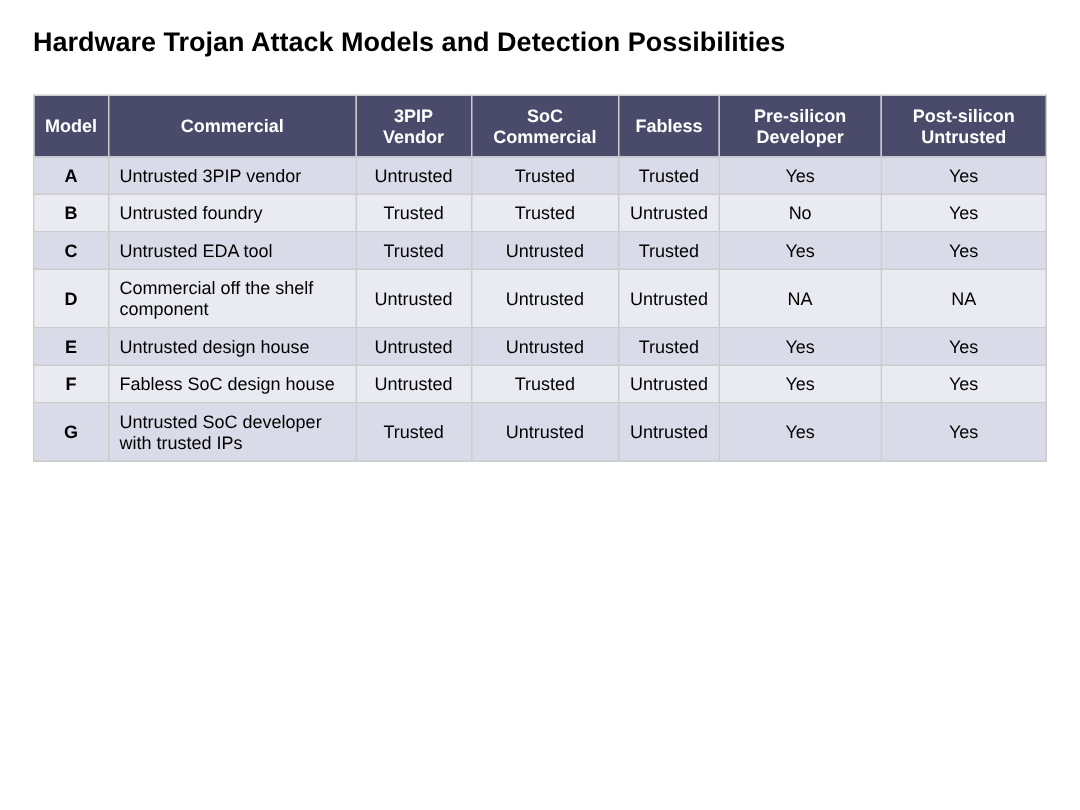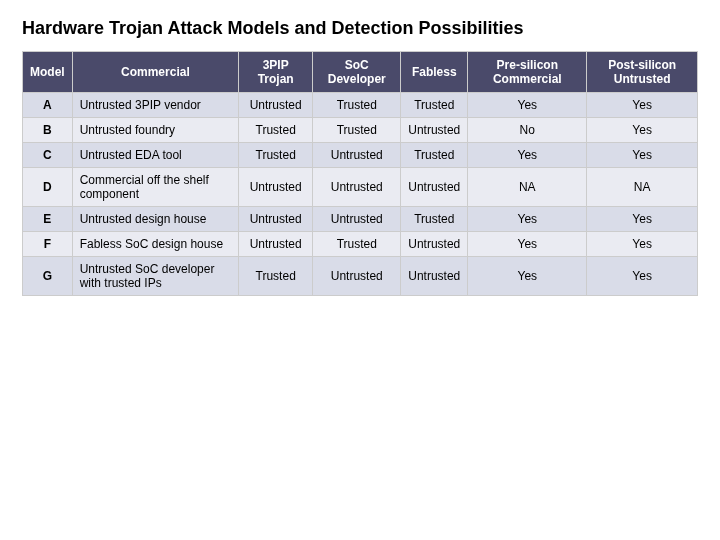--- a/index.html
+++ b/index.html
@@ -9,21 +9,21 @@
       background: #fff;
       font-family: Arial, sans-serif;
       overflow: hidden;
     }
     .page {
       padding: 18px 22px 10px 22px;
     }
     h1 {
       font-size: 18px;
       font-weight: bold;
-      margin-bottom: 12px;
+      margin-bottom: 24px;
       color: #000;
     }
     table {
       width: 100%;
       border-collapse: collapse;
       font-size: 12px;
     }
     thead tr {
       background-color: #4a4a6a;
       color: #fff;
@@ -58,24 +58,24 @@
 </head>
 <body>
 
 <div class="page">
   <h1>Hardware Trojan Attack Models and Detection Possibilities</h1>
   <table>
     <thead>
       <tr>
         <th>Model</th>
         <th>Commercial</th>
-        <th>3PIP Trojan</th>
-        <th>SoC Developer</th>
+        <th>3PIP Vendor</th>
+        <th>SoC Commercial</th>
         <th>Fabless</th>
-        <th>Pre-silicon Commercial</th>
+        <th>Pre-silicon Developer</th>
         <th>Post-silicon Untrusted</th>
       </tr>
     </thead>
     <tbody id="table-body">
     <tr>
           <td class="model-col">A</td>
           <td class="desc">Untrusted 3PIP vendor</td>
           <td>Untrusted</td>
           <td>Trusted</td>
           <td>Trusted</td>

